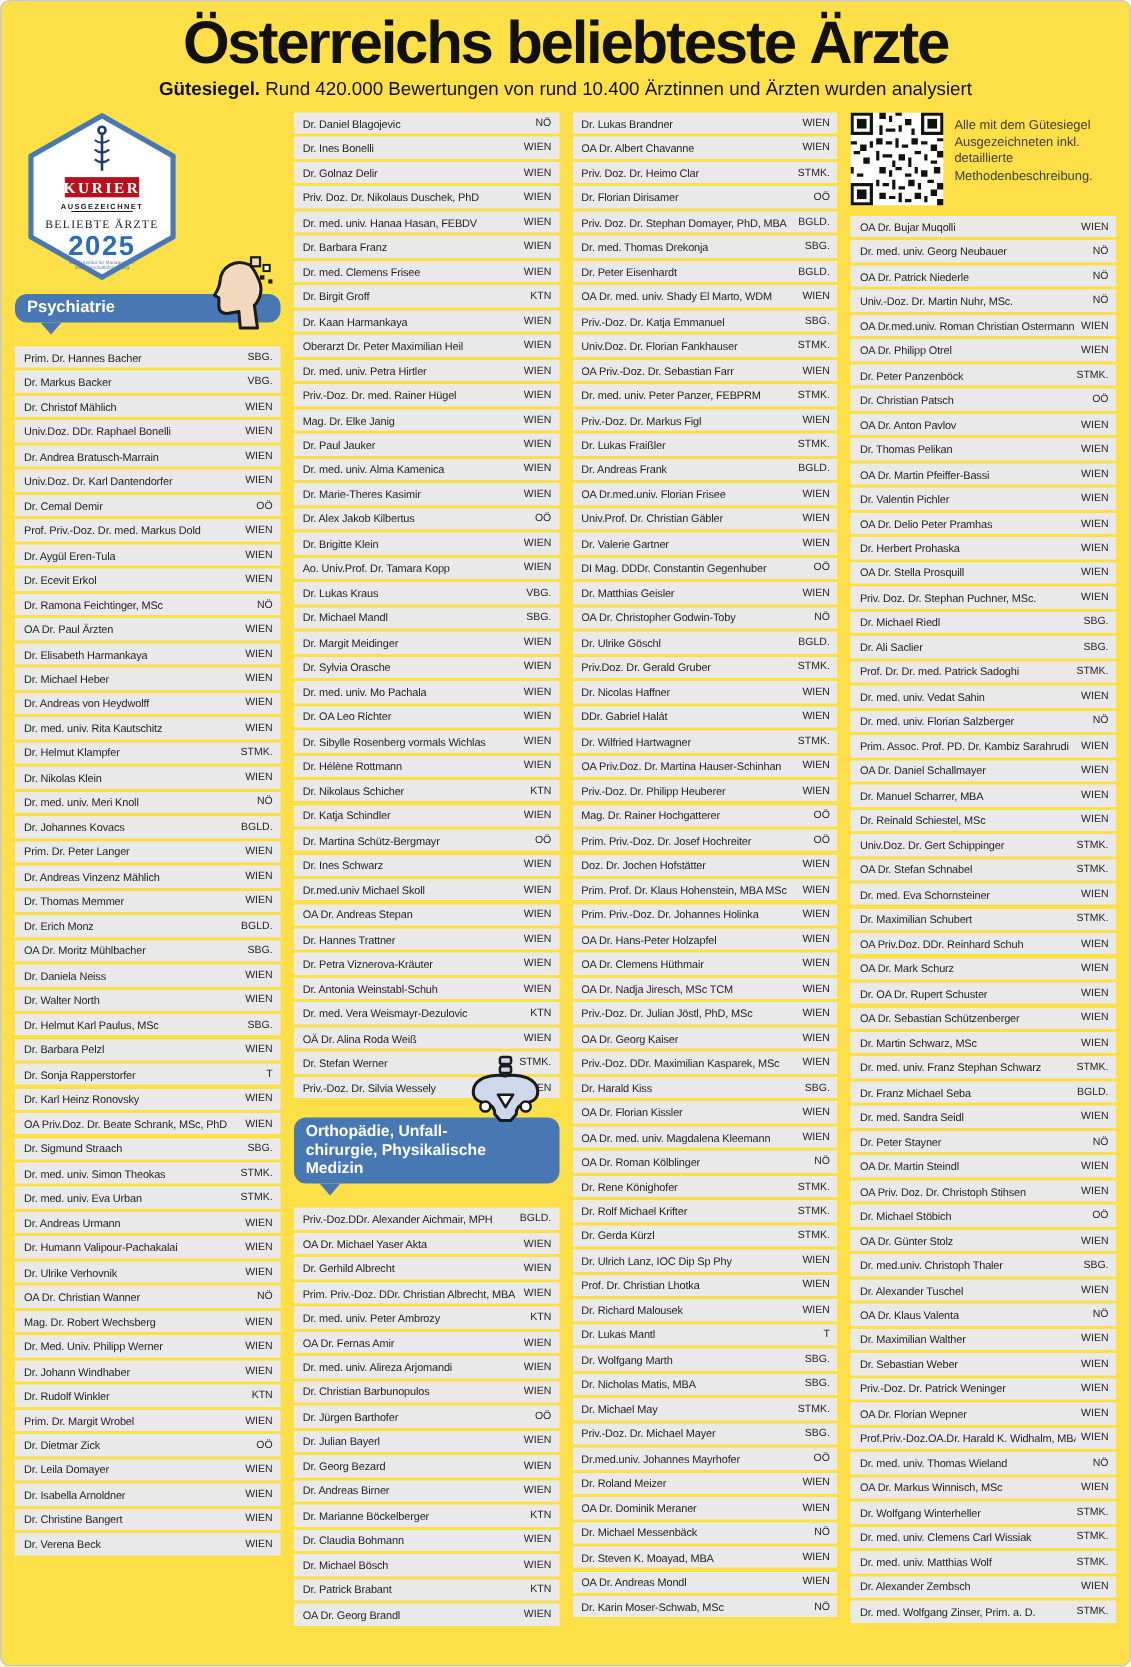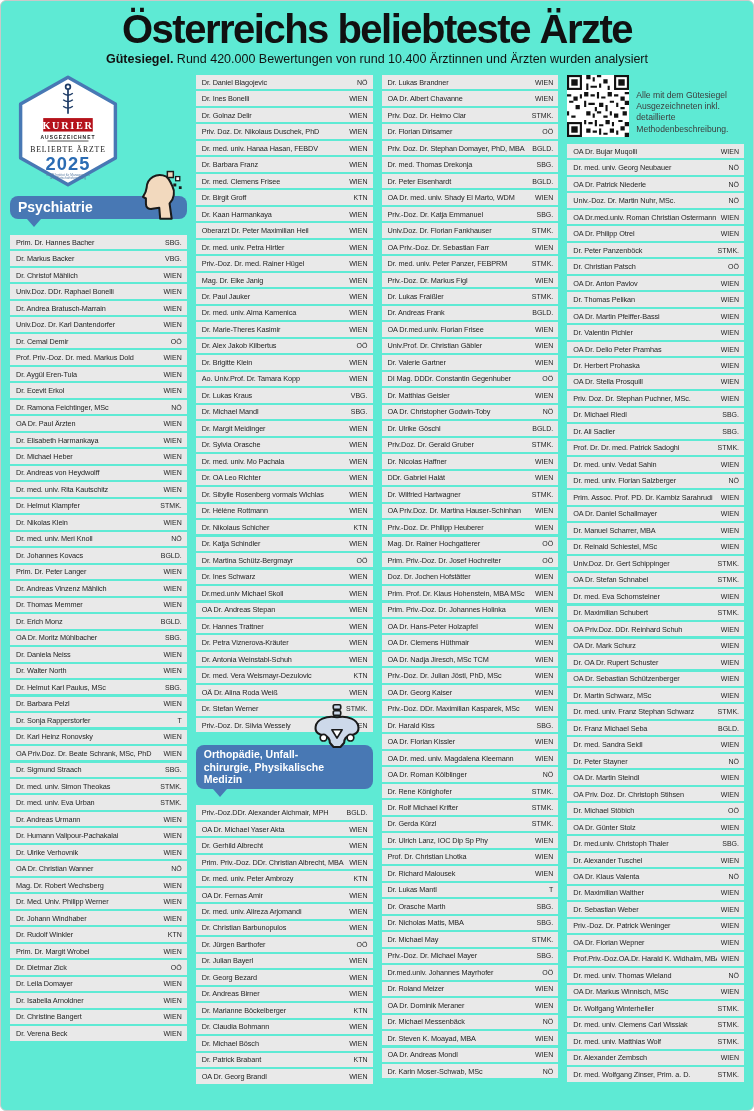--- a/index.html
+++ b/index.html
@@ -1,45 +1,45 @@
 <!DOCTYPE html>
 <html><head>
 <meta charset="utf-8">
 <style>
   * { margin:0; padding:0; box-sizing:border-box; }
   body { background:#fff; font-family:"Liberation Sans", sans-serif; width:754px; }
   .page { width:754px; height:1111px; border:1px solid #c9c9c9; border-radius:6px;
-          background:#5eead4; overflow:hidden; padding:6px 9px 0; position:relative; }
+          background:#fde047; overflow:hidden; padding:6px 9px 0; position:relative; }
   .masthead { text-align:center; }
   .title { font-size:40px; font-weight:700; letter-spacing:-1.5px; color:#111; line-height:1.1; }
   .subtitle { font-size:12.5px; color:#111; margin-top:1px; }
   .subtitle .b { font-weight:700; }
   .content { display:grid; grid-template-columns:repeat(4,1fr); column-gap:9px; margin-top:9px; }
   .col { min-width:0; }
   
   .row { height:14.4px; margin-bottom:2.1px; background:#e9e9e9; display:flex;
          align-items:center; justify-content:space-between; padding:0 5px 0 6px; }
   .nm { font-size:7.3px; color:#1f1f1f; white-space:nowrap; overflow:hidden; flex:1; min-width:0; letter-spacing:-0.1px; }
   .st { font-size:7px; color:#1f1f1f; white-space:nowrap; margin-left:4px; }
   
   .sec { position:relative; background:#4878b4; color:#fff; border-radius:8px;
-         font-weight:700; font-size:14px; padding:3px 42px 4px 8px; margin-bottom:16px; }
+         font-weight:700; font-size:11px; padding:3px 42px 4px 8px; margin-bottom:16px; }
   .sec.two { font-size:10.5px; line-height:1.18; padding:3px 48px 4px 8px; }
   .sec::after { content:""; position:absolute; left:17px; top:100%;
          border-left:7px solid transparent; border-right:7px solid transparent;
          border-top:8px solid #4878b4; }
   .sec .icon { position:absolute; z-index:2; }
   .icon-head   { right:4px;  top:-27px; }
   .icon-skin   { right:10px; top:-34px; }
   .icon-pelvis { right:10px; top:-42px; }
   
   .seal-block { height:112px; margin-bottom:9px; display:flex; justify-content:flex-start; }
   
   .qr-block { height:64px; margin-bottom:5px; display:flex; gap:7px; align-items:flex-start; }
-  .qr-caption { font-size:8.6px; color:#3c3c3c; line-height:1.3; padding-top:3px;margin-top:12px; }
+  .qr-caption { font-size:8.6px; color:#3c3c3c; line-height:1.3; padding-top:3px; }
   .gap-top { margin-top:13px; }
 </style>
 </head>
 <body>
 
 <div class="page">
 
   <div class="masthead">
     <div class="title">Österreichs beliebteste Ärzte</div>
     <div class="subtitle"><span class="b">Gütesiegel.</span><span> Rund 420.000 Bewertungen von rund 10.400 Ärztinnen und Ärzten wurden analysiert</span></div>
@@ -724,21 +724,21 @@
           </div>
           <div class="row">
             <span class="nm">Dr. Richard Malousek</span>
             <span class="st">WIEN</span>
           </div>
           <div class="row">
             <span class="nm">Dr. Lukas Mantl</span>
             <span class="st">T</span>
           </div>
           <div class="row">
-            <span class="nm">Dr. Orasche Marth</span>
+            <span class="nm">Dr. Wolfgang Marth</span>
             <span class="st">SBG.</span>
           </div>
           <div class="row">
             <span class="nm">Dr. Nicholas Matis, MBA</span>
             <span class="st">SBG.</span>
           </div>
           <div class="row">
             <span class="nm">Dr. Michael May</span>
             <span class="st">STMK.</span>
           </div>

